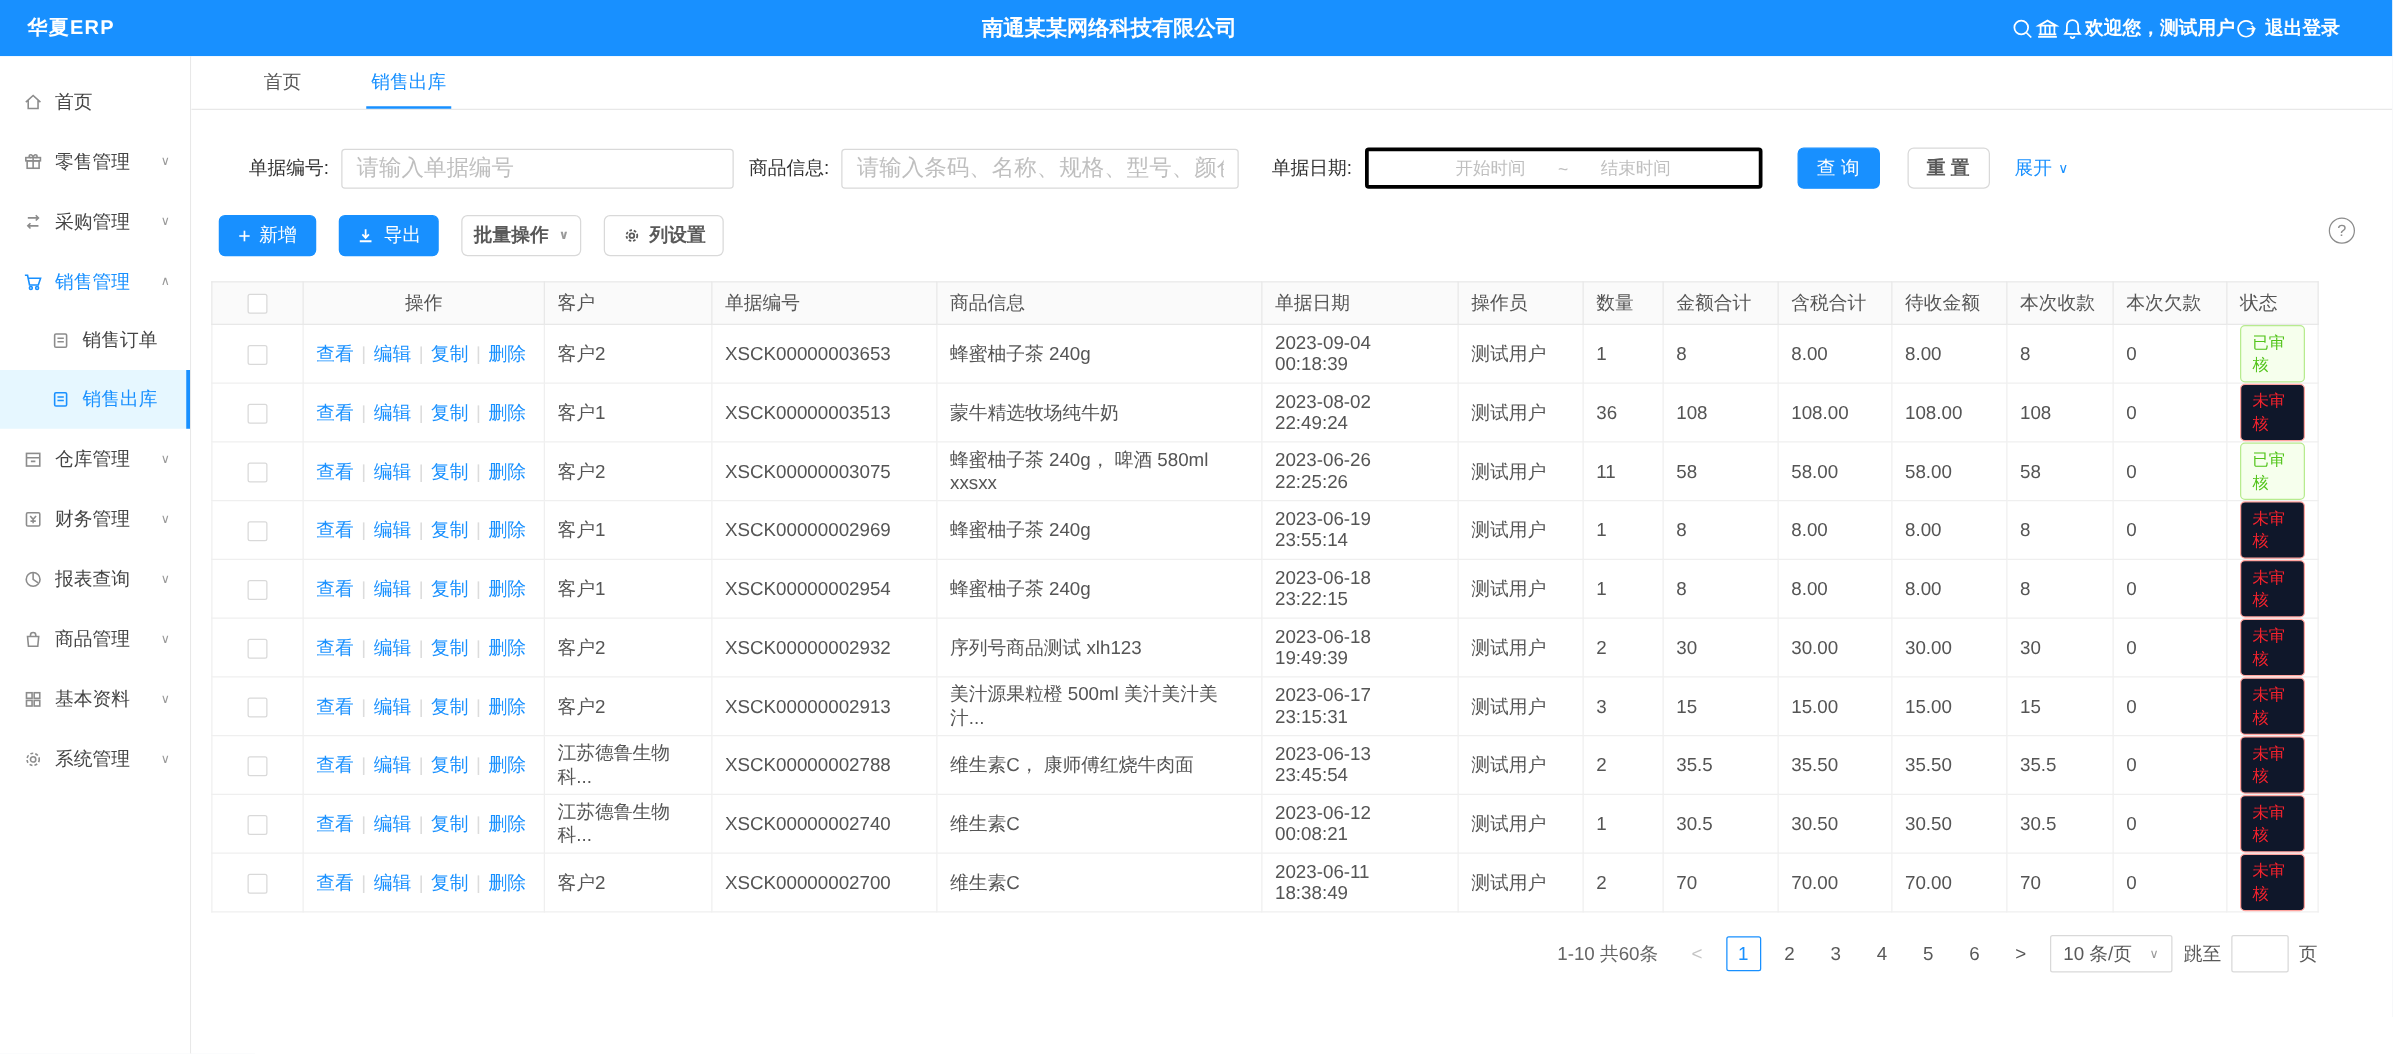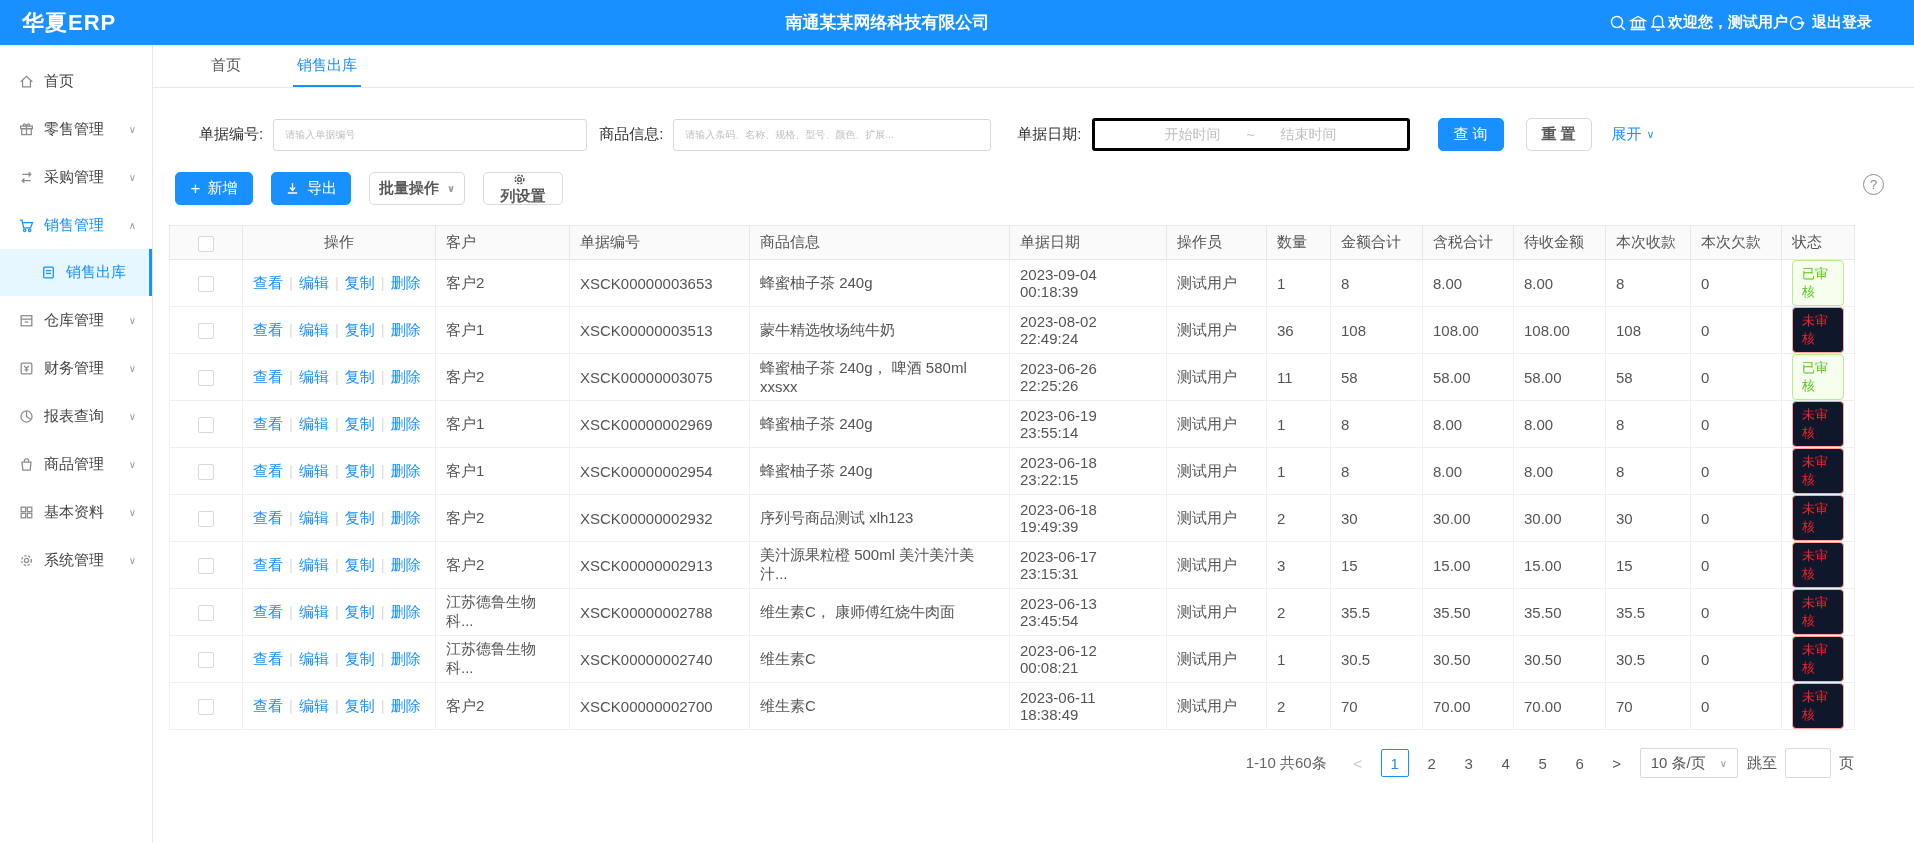--- a/index.html
+++ b/index.html
@@ -2,21 +2,21 @@
 <html><head>
 <meta charset="utf-8">
 <style>
   * { margin:0; padding:0; box-sizing:border-box; }
   html,body { background:#f0f2f5; }
   body { font-family:"Liberation Sans","DejaVu Sans",sans-serif; }
   .app { width:1914px; height:843px; background:#fff; overflow:hidden; position:relative; }
 
   
   .topbar { height:45px; background:#1890ff; display:flex; align-items:center; color:#fff; }
-  .logo { width:153px; padding-left:22px; font-size:22px; font-weight:bold; letter-spacing:1px; flex:none; }
+  .logo { width:153px; padding-left:22px; font-size:16px; font-weight:bold; letter-spacing:1px; flex:none; }
   .company { font-size:17px; font-weight:bold; padding-left:14px; flex:1;text-align:center; }
   .topbar-right { display:flex; align-items:center; padding-right:42px; }
   .top-icon { width:20px; height:20px; display:inline-flex; cursor:pointer; }
   .top-icon svg { width:20px; height:20px; stroke:#fff; fill:none; stroke-width:1.4; }
   .welcome { font-size:15px; font-weight:bold; }
   .logout { display:flex; align-items:center; gap:6px; font-size:15px; font-weight:bold; cursor:pointer; }
   .logout svg { width:18px; height:18px; stroke:#fff; fill:none; stroke-width:1.5; }
 
   
   .body { display:flex; height:798px; }
@@ -34,41 +34,41 @@
   .nav-item.selected .nav-icon { color:#1890ff; }
 
   
   .tabbar { height:43px; border-bottom:1px solid #e8e8e8; display:flex; align-items:stretch; padding-left:54px; gap:48px; }
   .tab { display:flex; align-items:center; font-size:15px; color:#595959; cursor:pointer; border-bottom:2px solid transparent; padding:0 4px; }
   .tab.active { color:#1890ff; border-bottom-color:#1890ff; }
 
   
   .filter-row { display:flex; align-items:center; margin:30px 26px 0 46px; }
   .f-label { font-size:15px; color:#333; flex:none; }
-  .f-input { height:32px; border:1px solid #d9d9d9; border-radius:3px; font-size:10px; padding:0 11px; color:#4d7c0f; margin-left:10px; outline:none; font-family:inherit; }
+  .f-input { height:32px; border:1px solid #d9d9d9; border-radius:3px; font-size:18px; padding:0 11px; color:#4d7c0f; margin-left:10px; outline:none; font-family:inherit; }
   .f-input::placeholder { color:#bfbfbf; }
   .bill-input { width:314px; margin-right:12px; }
   .prod-input { width:318px; margin-right:26px; }
   .date-range { width:318px; height:33px; border:3px solid #000000; border-radius:3px; margin-left:10px; display:flex; align-items:center; justify-content:center; gap:26px; font-size:14px; color:#bfbfbf; margin-right:28px; cursor:text; }
   .btn { height:33px; border-radius:5px; font-size:15px; display:inline-flex; align-items:center; justify-content:center; cursor:pointer; font-family:inherit; }
   .btn-primary { background:#1890ff; color:#fff; border:1px solid #1890ff; }
   .btn-plain { background:#fff; color:#595959; border:1px solid #d9d9d9;font-weight:bold; }
   .search-btn { width:66px; }
   .reset-btn { width:66px; margin-left:22px; }
   .expand-link { margin-left:20px; color:#1890ff; font-size:15px; display:inline-flex; align-items:center; gap:5px; cursor:pointer; }
   .expand-link .chev { font-size:11px; }
 
   
   .toolbar { display:flex; align-items:center; margin:21px 26px 0 22px; gap:18px; position:relative; }
   .tb-icon { display:inline-flex; margin-right:7px; }
   .tb-icon svg { width:15px; height:15px; stroke:#fff; fill:none; stroke-width:1.5; }
   .btn-plain .tb-icon svg { stroke:#595959; }
   .add-btn { width:78px; } .export-btn { width:80px; }
   .batch-btn { width:96px; gap:8px; } .batch-btn .chev { font-size:10px; color:#999; }
-  .cols-btn { width:80px;flex-direction:column; }
+  .cols-btn { width:96px; }
   .plus-glyph { font-size:17px; margin-right:7px; line-height:1; }
   .help-circle { position:absolute; right:4px; top:2px; width:21px; height:21px; border:1px solid #8c8c8c; border-radius:50%; color:#8c8c8c; font-size:13px; display:flex; align-items:center; justify-content:center; cursor:pointer; }
 
   
   .grid { margin:20px 0 0 16px; border-collapse:collapse; table-layout:fixed; width:1685px; font-size:15px; color:#555; }
   .grid th { background:#fafafa; font-weight:normal; color:#555; height:34px; border:1px solid #e8e8e8; padding:0 10px; text-align:left; }
   .grid td { height:47px; border:1px solid #efefef; border-left:1px solid #f0f0f0; padding:0 10px; background:#fff; }
   .grid tr td:first-child, .grid th:first-child { text-align:center; padding:0; }
   .grid th.ops-h { text-align:center; }
   .cbx { display:inline-block; width:16px; height:16px; border:1px solid #d9d9d9; border-radius:2px; background:#fff; vertical-align:middle; cursor:pointer; }
@@ -161,20 +161,29 @@
       <div class="nav-item active-parent">
         <span class="nav-icon">
             <svg viewBox="0 0 16 16">
               <path d="M1.8 3 H3.8 L5.3 10.3 H11.9 L13.6 5.3 H4.8"></path>
               <circle cx="6.3" cy="12.6" r="1.1"></circle>
               <circle cx="11" cy="12.6" r="1.1"></circle>
             </svg>
           </span>
         <span class="nav-label">销售管理</span>
         <span class="nav-chevron">∧</span>
+      </div>
+      <div class="nav-item sub">
+        <span class="nav-icon">
+            <svg viewBox="0 0 16 16">
+              <rect x="3.5" y="3" width="9" height="10" rx="1"></rect>
+              <path d="M5.6 6.2 H10.4 M5.6 8.8 H10.4"></path>
+            </svg>
+          </span>
+        <span class="nav-label">销售订单</span>
       </div>
       <div class="nav-item sub selected">
         <span class="nav-icon">
             <svg viewBox="0 0 16 16">
               <rect x="3.5" y="3" width="9" height="10" rx="1"></rect>
               <path d="M5.6 6.2 H10.4 M5.6 8.8 H10.4"></path>
             </svg>
           </span>
         <span class="nav-label">销售出库</span>
       </div>

